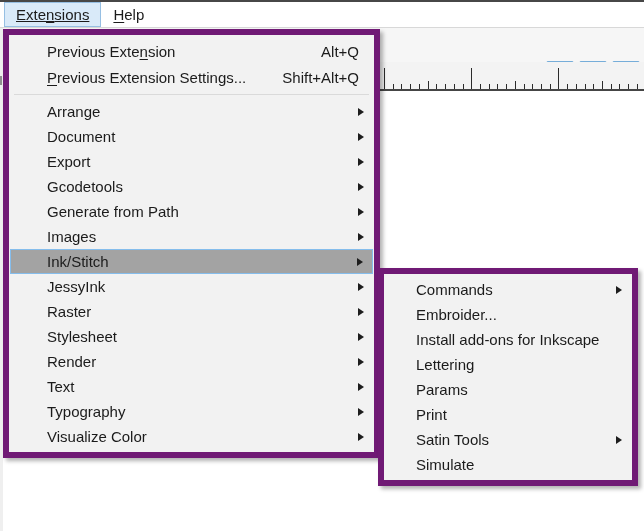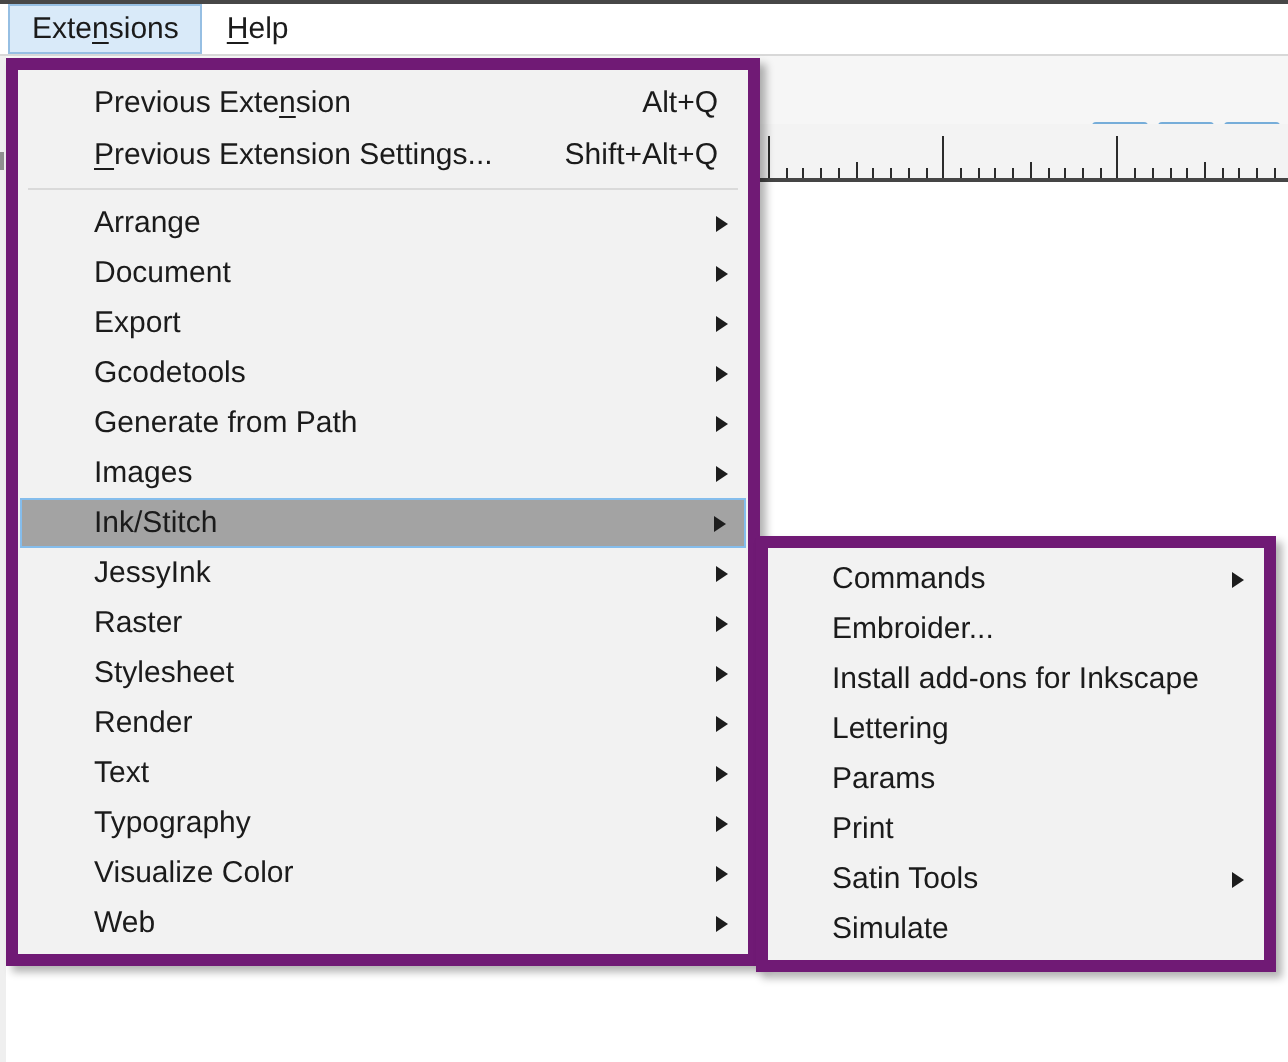--- a/index.html
+++ b/index.html
@@ -7,21 +7,21 @@
   #screen{position:relative;width:644px;height:531px;overflow:hidden;background:#ffffff;
           font-size:15px;color:#1b1b1b;-webkit-font-smoothing:antialiased;}
 
   
   #top-edge{position:absolute;left:0;top:0;width:644px;height:2px;background:#474747;}
   #menubar{position:absolute;left:0;top:2px;width:644px;height:26px;background:#ffffff;
            border-bottom:1px solid #d8d8d8;display:flex;align-items:stretch;box-sizing:border-box;}
   .mb-item{display:flex;align-items:center;padding:0 11px;margin:0;border:1px solid transparent;
            height:25px;box-sizing:border-box;cursor:default;}
   .mb-item.active{background:#d9eaf9;border-color:#96bfe3;}
-  .mb-item:first-child{margin-left:4px;}
+  .mb-item:first-child{margin-left:4px;text-decoration:underline;}
   u{text-decoration:underline;text-underline-offset:2px;}
 
   
   #toolbar-strip{position:absolute;left:0;top:28px;width:644px;height:34px;background:#f6f6f6;}
   #field-label{position:absolute;left:376px;top:41px;font-size:13px;color:#1a1a1a;}
   #height-field{position:absolute;left:392px;top:37px;width:66px;height:22px;background:#f4f4f4;
                 border:1px solid #a9a9a9;border-radius:2px;font-family:"Liberation Sans",sans-serif;
                 font-size:13px;color:#97a2ae;padding:0 0 0 7px;box-sizing:content-box;outline:none;}
   .spinner{position:absolute;left:460px;width:13px;height:11px;display:flex;align-items:center;
            justify-content:center;cursor:default;}
@@ -221,24 +221,20 @@
         <span class="arrow"></span>
       </div>
       <div class="menu-row">
         <span class="mlabel">Typography</span>
         <span class="arrow"></span>
       </div>
       <div class="menu-row">
         <span class="mlabel">Visualize Color</span>
         <span class="arrow"></span>
       </div>
-      <div class="menu-row">
-        <span class="mlabel">Web</span>
-        <span class="arrow"></span>
-      </div>
     </div>
   <div id="sub-menu" class="menu-panel">
       <div class="menu-row">
         <span class="mlabel">Commands</span>
         <span class="arrow"></span>
       </div>
       <div class="menu-row">
         <span class="mlabel">Embroider...</span>
       </div>
       <div class="menu-row">

